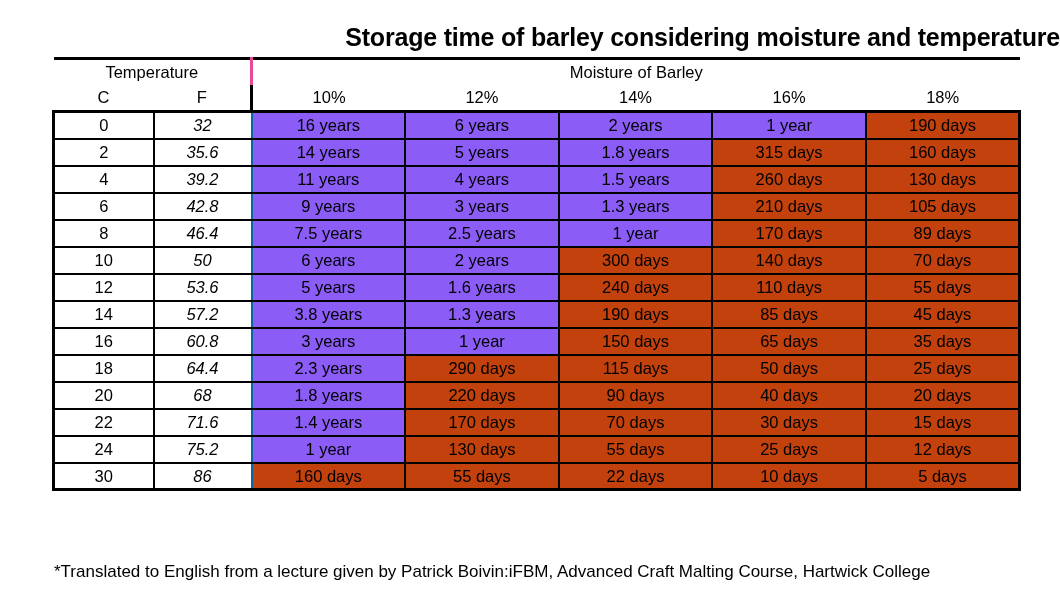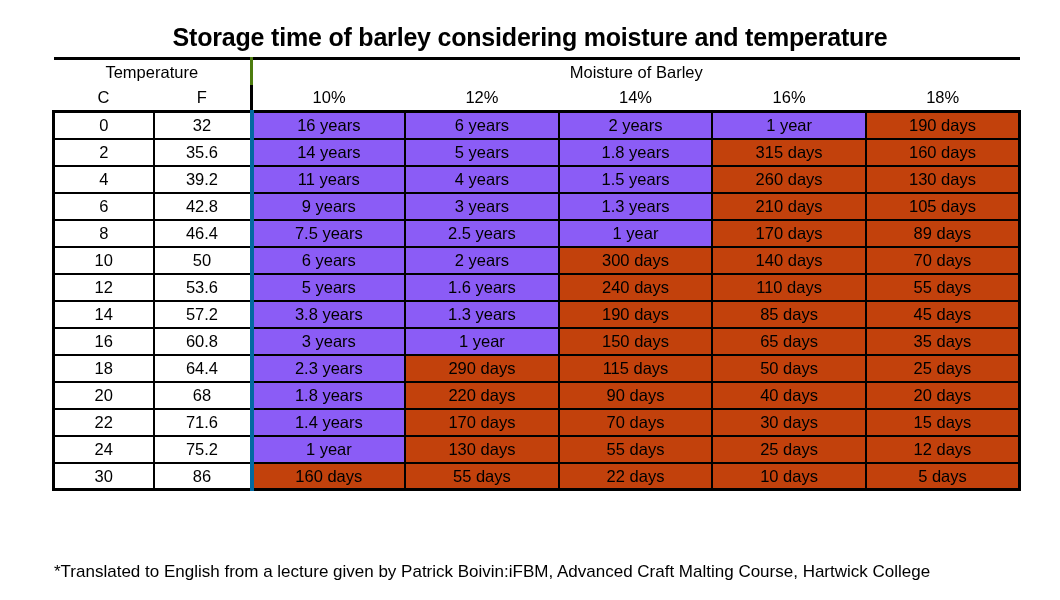--- a/index.html
+++ b/index.html
@@ -19,21 +19,21 @@
     width: 1060px;
     height: 600px;
   }
 
   
   .title {
     position: absolute;
     left: 0;
     top: 22px;
     width: 1060px;
-    text-align: center;
+    text-align: right;
     font-size: 25px;
     font-weight: bold;
     letter-spacing: -0.2px;
     line-height: 30px;
     white-space: nowrap;
   }
 
   
   .table-wrap {
     position: absolute;
@@ -62,21 +62,21 @@
   col.f-col  { width: 98px; }
   col.m-col  { width: 153.6px; }
 
   
   tr.head-top th {
     height: 26px;
     font-size: 16.5px;
     border-top: 3px solid #000;
   }
   tr.head-top th.temp-group {
-    border-right: 3px solid #4d7c0f;
+    border-right: 3px solid #ec4899;
   }
   tr.head-sub th {
     height: 27px;
     font-size: 16.5px;
   }
   tr.head-sub th.c-head,
   tr.head-sub th.f-head {
     border-bottom: 0;
   }
   tr.head-sub th.f-head {
@@ -88,21 +88,22 @@
     height: 27px;
     border: 2px solid #000;
   }
   tbody td.temp {
     background: #ffffff;
   }
   tbody td.c-cell {
     border-left: 3px solid #000;
   }
   tbody td.f-cell {
-    border-right: 4px solid #0369a1;
+    border-right: 2px solid #0369a1;
+    font-style: italic;
   }
   tbody td.last-col {
     border-right: 3px solid #000;
   }
   tbody tr:first-child td {
     border-top: 3px solid #000;
   }
   tbody tr:last-child td {
     border-bottom: 3px solid #000;
   }

